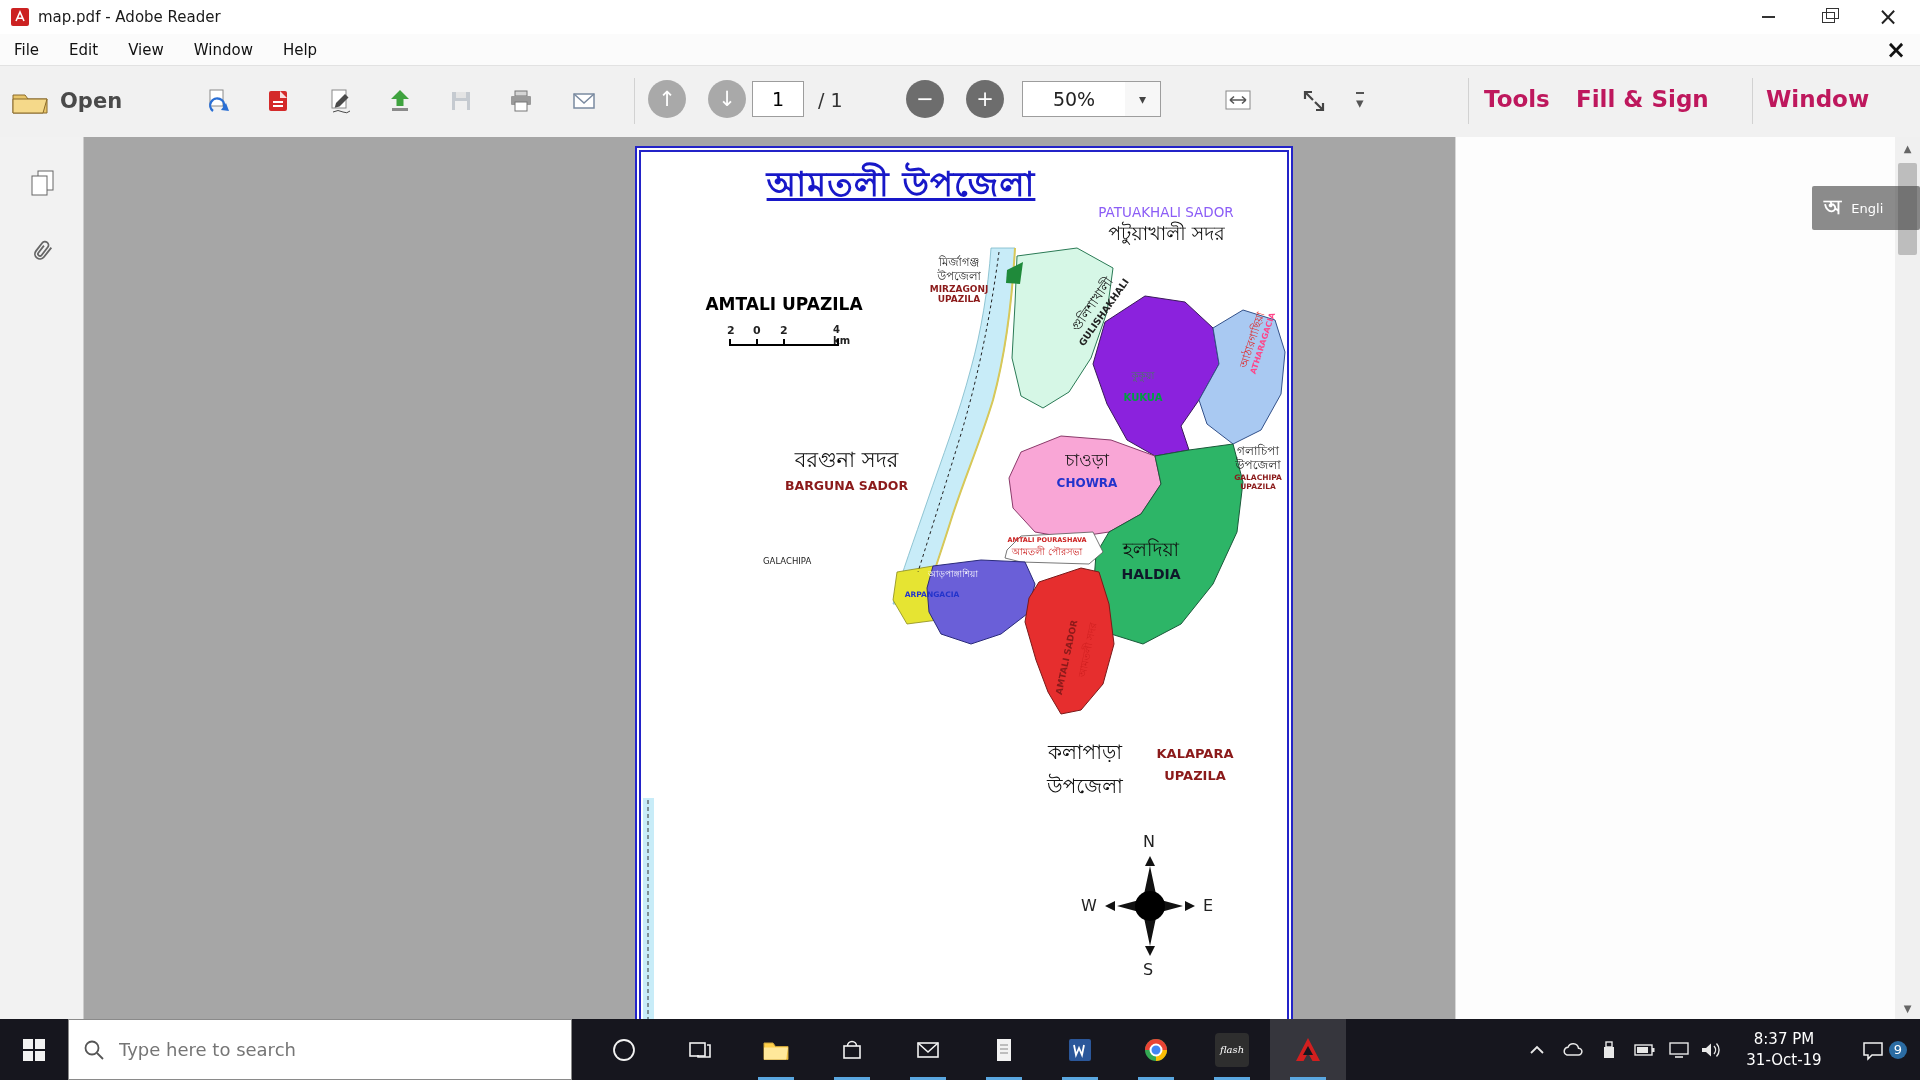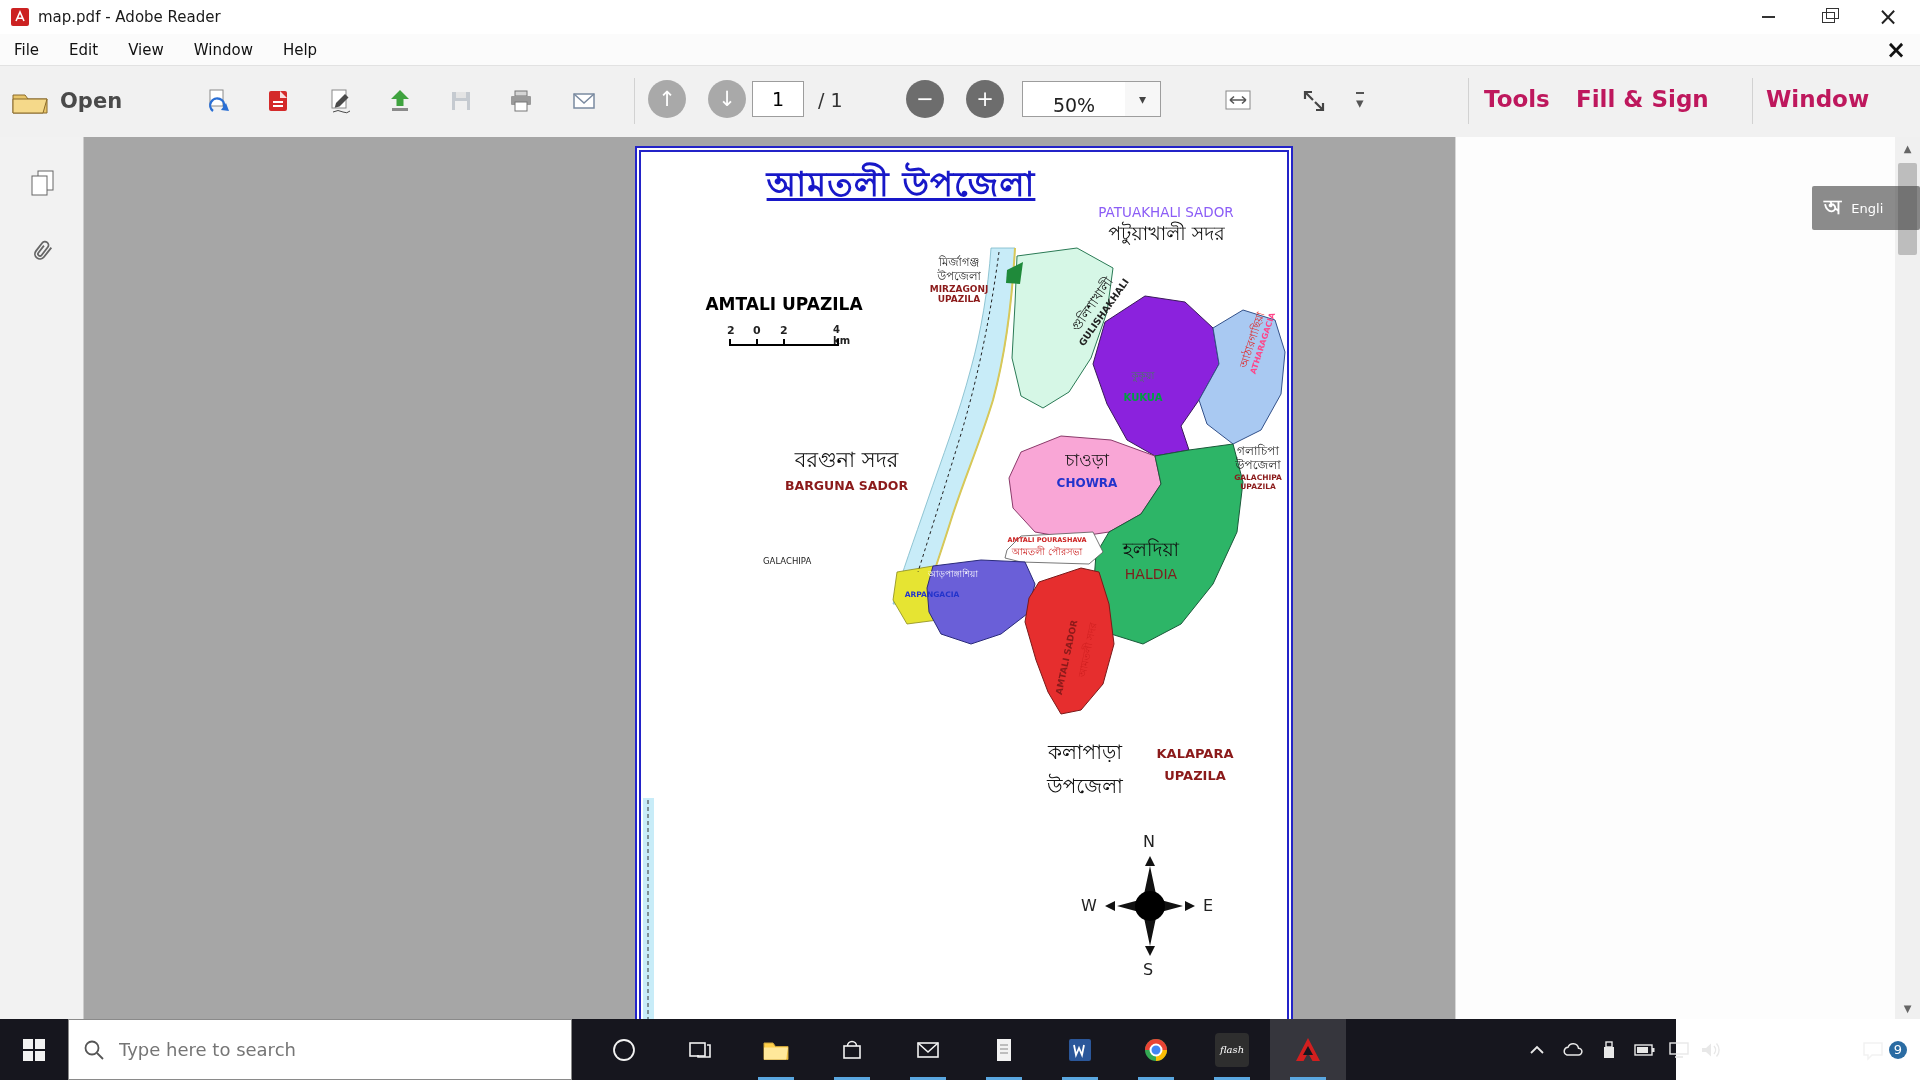--- a/index.html
+++ b/index.html
@@ -26,21 +26,21 @@
   .tbtn{position:absolute;top:9px;width:44px;height:52px;display:flex;align-items:center;justify-content:center;border-radius:3px;}
   .vsep{position:absolute;top:12px;width:1px;height:46px;background:#d2d2d2;}
   .circle-btn{position:absolute;top:14px;width:38px;height:38px;border-radius:50%;display:flex;align-items:center;justify-content:center;
               color:#ffffff;font-size:21px;}
   .circle-gray{background:#a9a9a9;}
   .circle-dark{background:#6d6d6d;}
   .page-input{position:absolute;left:752px;top:15px;width:52px;height:36px;border:1px solid #9d9d9d;background:#fff;
               font-size:19px;text-align:center;font-family:inherit;box-sizing:border-box;}
   .page-total{position:absolute;left:818px;top:23px;font-size:19px;color:#333;}
   .zoom-box{position:absolute;left:1022px;top:15px;width:104px;height:36px;border:1px solid #9d9d9d;background:#fff;
-            display:flex;align-items:flex-end;justify-content:center;font-size:19px;box-sizing:border-box;}
+            display:flex;align-items:center;justify-content:center;font-size:19px;box-sizing:border-box;}
   .zoom-caret{position:absolute;left:1125px;top:15px;width:36px;height:36px;border:1px solid #9d9d9d;border-left:none;background:#f7f7f7;
               display:flex;align-items:center;justify-content:center;font-size:14px;color:#444;box-sizing:border-box;}
   .right-label{position:absolute;top:20px;font-size:23px;font-weight:bold;color:#be185d;}
   .more-caret{position:absolute;left:1356px;top:26px;font-size:15px;color:#555;border-top:2px solid #555;line-height:1.2;}
   
   .content{left:0;top:137px;width:1920px;height:882px;background:#a6a6a6;overflow:hidden;}
   .leftpanel{position:absolute;left:0;top:0;width:83px;height:882px;background:#f2f2f2;border-right:1px solid #cccccc;}
   .panel-btn{position:absolute;left:20px;width:44px;height:48px;display:flex;align-items:center;justify-content:center;}
   .rightpane{position:absolute;left:1455px;top:0;width:440px;height:882px;background:#fdfdfd;border-left:1px solid #d8d8d8;}
   .scrollbar{position:absolute;left:1895px;top:0;width:25px;height:882px;background:#f0f0f0;}
@@ -51,21 +51,21 @@
   .pdf-page{position:absolute;left:635px;top:9px;width:658px;height:900px;background:#ffffff;
             border:6px double #2323c8;box-sizing:border-box;}
   .map-canvas{position:relative;width:646px;height:888px;overflow:hidden;}
   .map-lbl{position:absolute;line-height:1.2;white-space:nowrap;}
   .ctr{text-align:center;white-space:normal;}
   .maroon{color:#8b1a1a;font-weight:bold;}
   
   .langbar{left:1812px;top:186px;width:108px;height:44px;background:rgba(70,70,70,0.62);border-radius:2px;
            display:flex;align-items:center;gap:10px;padding-left:12px;box-sizing:border-box;color:#fff;}
   
-  .taskbar{left:0;top:1019px;width:1676px;height:61px;background:#16161e;}
+  .taskbar{left:0;top:1019px;width:1920px;height:61px;background:#16161e;}
   .tk-btn{position:absolute;top:0;height:61px;display:flex;align-items:center;justify-content:center;}
   .tk-app{width:76px;}
   .tk-active{background:rgba(255,255,255,0.14);}
   .indicator{position:absolute;bottom:0;left:20px;right:20px;height:3px;background:#5aa7e0;}
   .searchbox{position:absolute;left:68px;top:0;width:504px;height:61px;background:#ffffff;border:1px solid #8a8a8a;
              box-sizing:border-box;display:flex;align-items:center;gap:12px;padding-left:14px;}
   .searchbox input{border:none;outline:none;font-size:18px;color:#444;width:400px;font-family:inherit;background:transparent;}
   .tray-icon{position:absolute;top:0;height:61px;width:34px;display:flex;align-items:center;justify-content:center;}
   .clock{position:absolute;left:1726px;top:0;width:116px;height:61px;display:flex;flex-direction:column;align-items:center;
          justify-content:center;color:#fff;font-size:15px;line-height:1.35;}
@@ -307,21 +307,21 @@
 
         <div class="map-lbl ctr" style="left:556px;top:178px;width:120px;transform:rotate(-72deg)">
           <div style="font-size:11px;color:#e02828">আঠারগাছিয়া</div>
           <div style="font-size:8px;font-weight:bold;color:#ff4488">ATHARAGACIA</div>
         </div>
 
         <div class="map-lbl ctr" style="left:400px;top:298px;width:92px;font-size:17px;color:#111">চাওড়া</div>
         <div class="map-lbl ctr" style="left:400px;top:324px;width:92px;font-size:12px;font-weight:bold;color:#2233cc">CHOWRA</div>
 
         <div class="map-lbl ctr" style="left:458px;top:386px;width:104px;font-size:19px;color:#111">হলদিয়া</div>
-        <div class="map-lbl ctr" style="left:458px;top:414px;width:104px;font-size:14px;font-weight:normal;color:#7f1d1d">HALDIA</div>
+        <div class="map-lbl ctr" style="left:458px;top:414px;width:104px;font-size:14px;font-weight:bold;color:#0f172a">HALDIA</div>
 
         <div class="map-lbl ctr" style="left:356px;top:385px;width:100px;font-size:6.5px;font-weight:bold;color:#cc2222">AMTALI POURASHAVA</div>
         <div class="map-lbl ctr" style="left:356px;top:394px;width:100px;font-size:9.5px;color:#cc2222">আমতলী পৌরসভা</div>
 
         <div class="map-lbl ctr" style="left:264px;top:417px;width:96px;font-size:9px;color:#ffffff">আড়পাঙ্গাশিয়া</div>
         <div class="map-lbl ctr" style="left:248px;top:438px;width:86px;font-size:7.5px;font-weight:bold;color:#2233cc">ARPANGACIA</div>
 
         <div class="map-lbl ctr" style="left:404px;top:492px;width:86px;font-size:10px;color:#d02020;transform:rotate(-78deg)">আমতলী সদর</div>
         <div class="map-lbl ctr maroon" style="left:378px;top:500px;width:96px;font-size:9px;transform:rotate(-78deg)">AMTALI SADOR</div>
 

